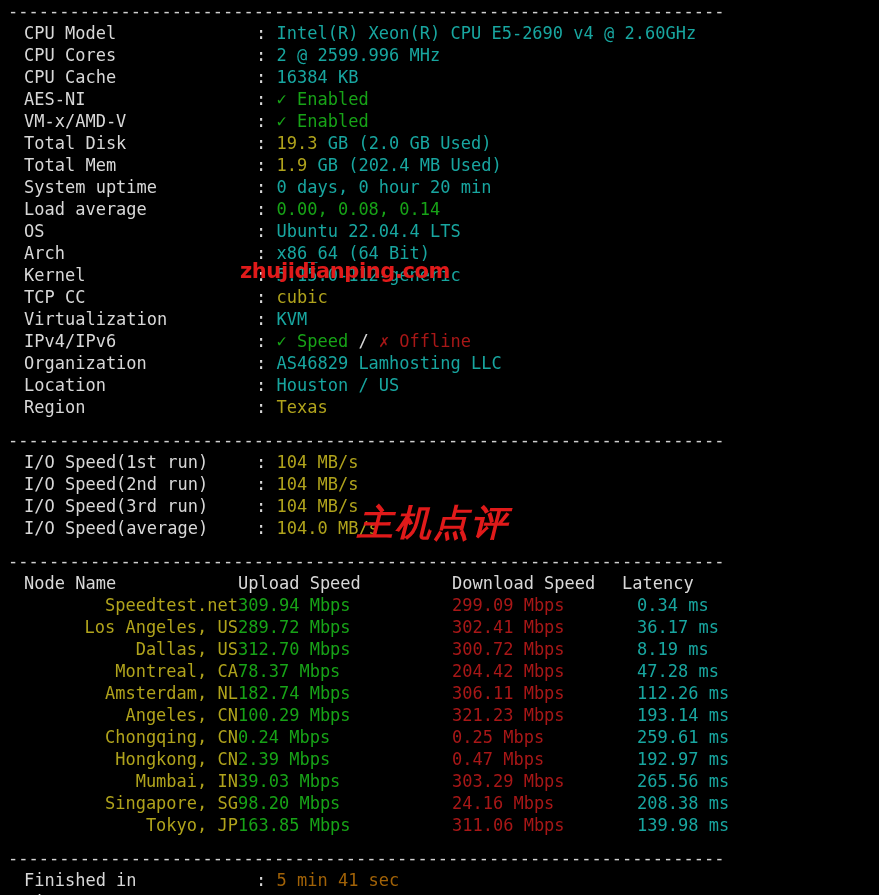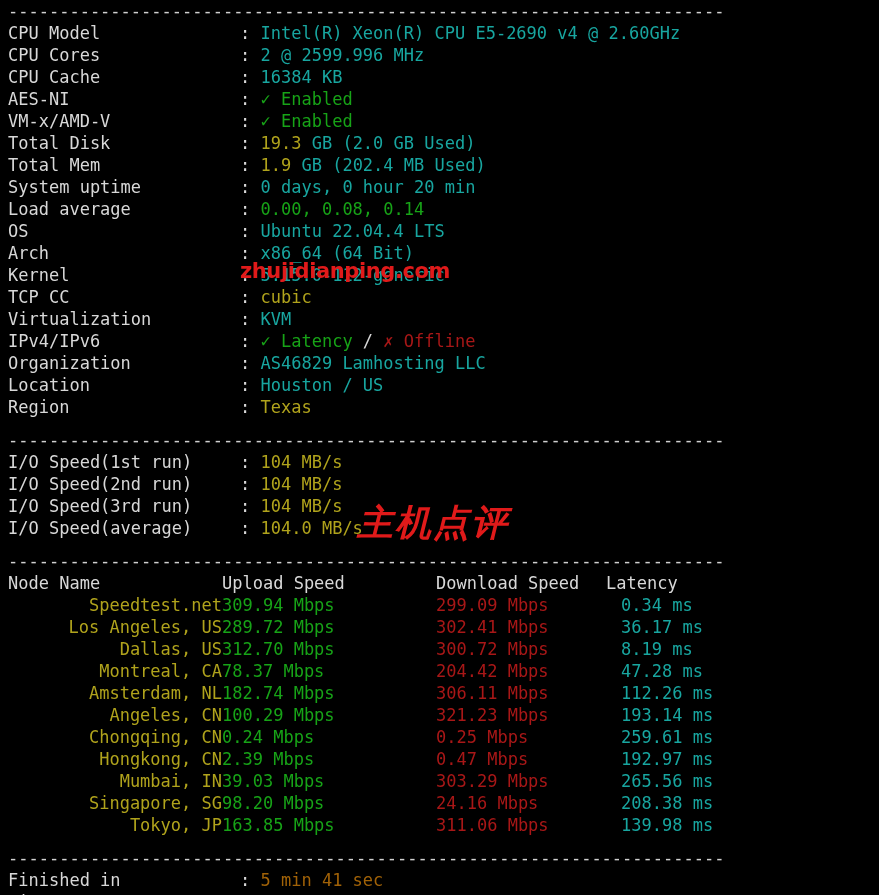--- a/index.html
+++ b/index.html
@@ -23,21 +23,21 @@
     top: 0;
     width: 879px;
     height: 895px;
     padding: 0;
     box-sizing: border-box;
   }
   .line {
     white-space: pre;
     height: 22px;
     line-height: 22px;
-    padding-left: 8px;
+    padding-left: 24px;
     letter-spacing: 0px;
   }
   .sep {
     white-space: pre;
     height: 22px;
     line-height: 22px;
     padding-left: 8px;
     color: #d0d0d0;
     font-size: 17px;
     overflow: hidden;
@@ -120,21 +120,21 @@
     <div class="line"><span class="lbl">OS</span><span class="colon">:</span> <span class="v-cyan">Ubuntu 22.04.4 LTS</span></div>
 
     <div class="line"><span class="lbl">Arch</span><span class="colon">:</span> <span class="v-cyan">x86_64 (64 Bit)</span></div>
 
     <div class="line"><span class="lbl">Kernel</span><span class="colon">:</span> <span class="v-cyan">5.15.0-112-generic</span></div>
 
     <div class="line"><span class="lbl">TCP CC</span><span class="colon">:</span> <span class="v-yellow">cubic</span></div>
 
     <div class="line"><span class="lbl">Virtualization</span><span class="colon">:</span> <span class="v-cyan">KVM</span></div>
 
-    <div class="line"><span class="lbl">IPv4/IPv6</span><span class="colon">:</span> <span class="v-green">✓ Latency</span><span class="v-white"> / </span><span class="v-red">✗ Offline</span></div>
+    <div class="line"><span class="lbl">IPv4/IPv6</span><span class="colon">:</span> <span class="v-green">✓ Speed</span><span class="v-white"> / </span><span class="v-red">✗ Offline</span></div>
 
     <div class="line"><span class="lbl">Organization</span><span class="colon">:</span> <span class="v-cyan">AS46829 Lamhosting LLC</span></div>
 
     <div class="line"><span class="lbl">Location</span><span class="colon">:</span> <span class="v-cyan">Houston / US</span></div>
 
     <div class="line"><span class="lbl">Region</span><span class="colon">:</span> <span class="v-yellow">Texas</span></div>
 
   </div>
 
   <div class="gap"></div>

